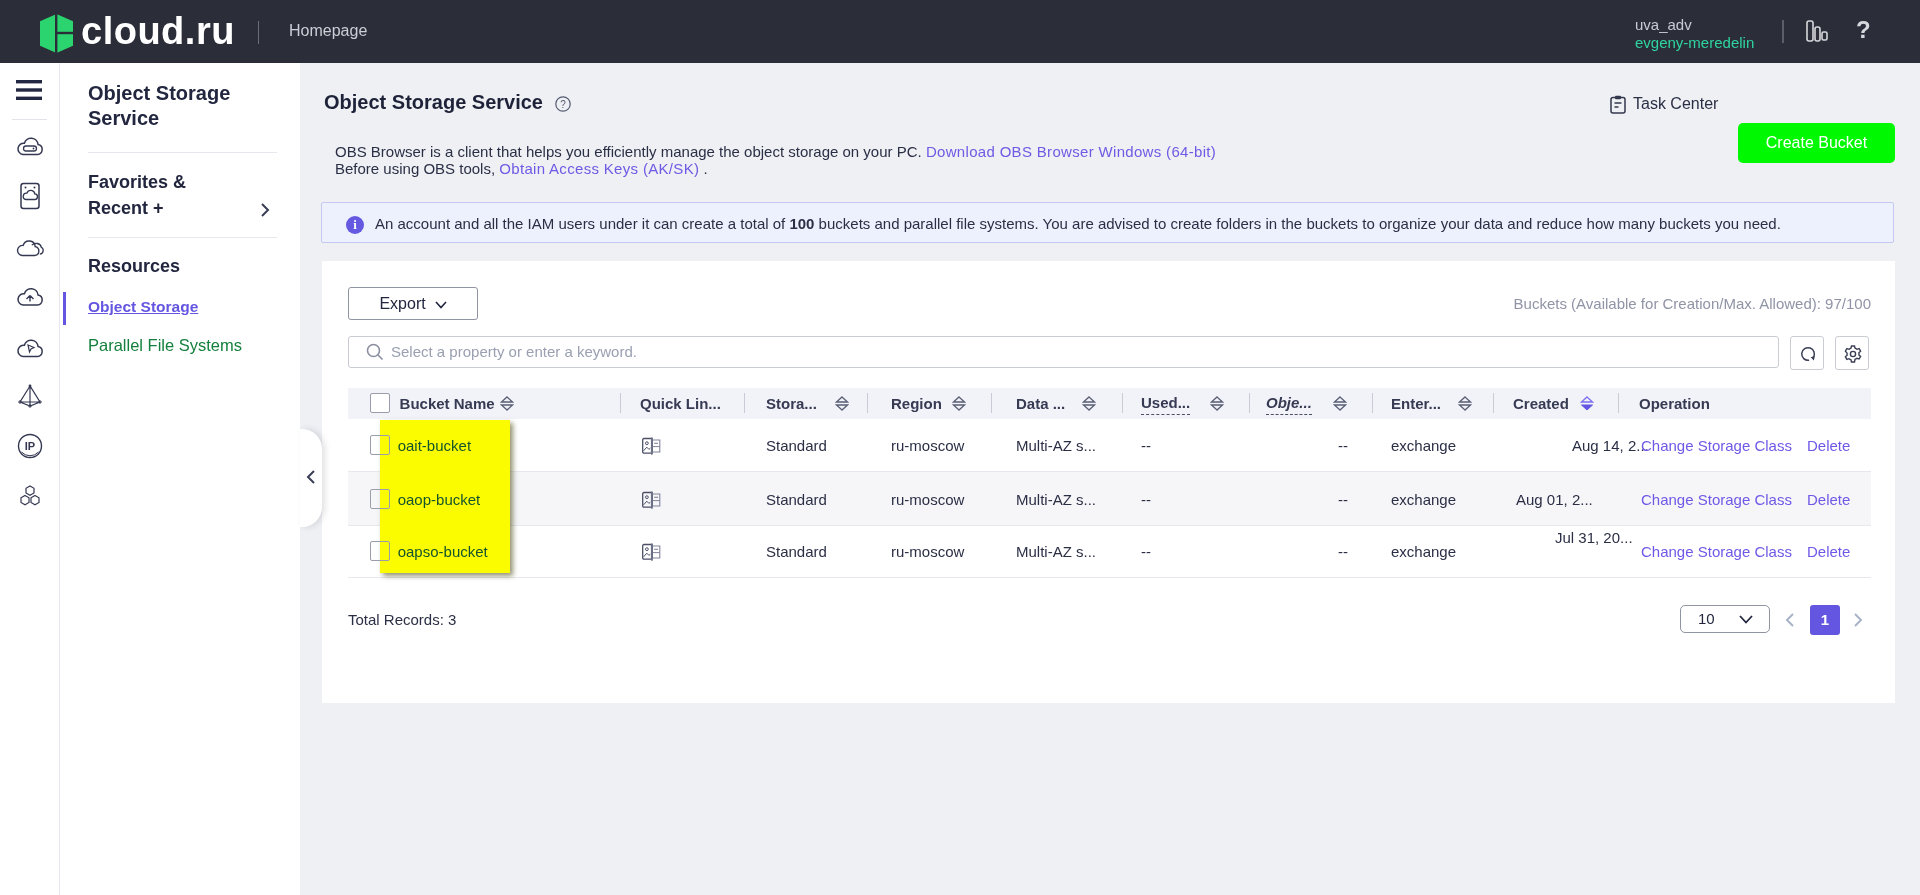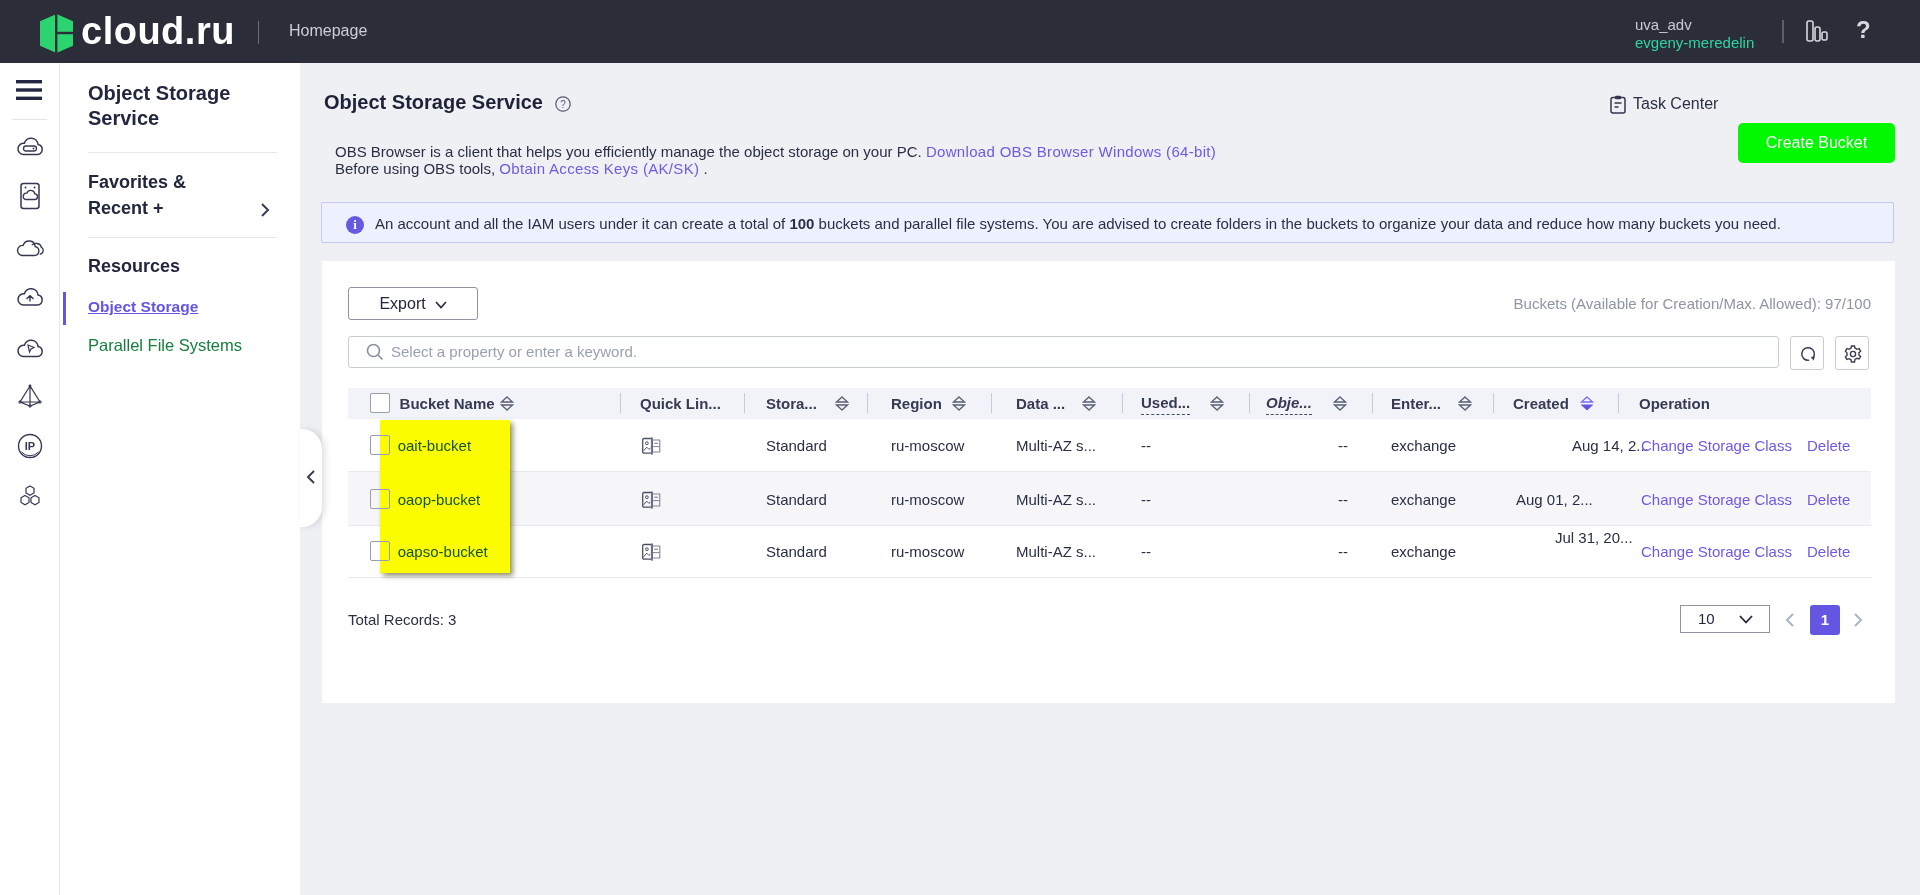--- a/index.html
+++ b/index.html
@@ -60,21 +60,21 @@
   #thead { position:absolute; left:26px; top:127px; width:1523px; height:31px; background:#f2f3f9; }
   .th { position:absolute; top:0; height:31px; line-height:31px; font-size:15px; font-weight:bold; color:#363a52; white-space:nowrap; }
   .coldiv { position:absolute; top:5px; width:1px; height:20px; background:#c9cbd6; }
   .row { position:absolute; left:26px; width:1523px; height:53px; }
   .rsep { position:absolute; left:26px; width:1523px; height:1px; background:#e7e7ee; }
   .cell { position:absolute; font-size:15px; color:#2b2f45; white-space:nowrap; }
   .purple { color:#14532d; }
   .cbox { position:absolute; width:20px; height:20px; border:1px solid #9a9eab; border-radius:2px; background:transparent; }
   #yellow { position:absolute; left:57.5px; top:158.5px; width:130px; height:153px; background:#fcfc00; box-shadow:3px 3px 5px rgba(60,60,0,0.55); }
   #totrec { position:absolute; left:26px; top:350px; font-size:15px; color:#2b2f45; }
-  #pagesel { position:absolute; left:1358px; top:344px; width:90px; height:28px; border:1px solid #8f94a0; border-radius:0; background:#fff; }
+  #pagesel { position:absolute; left:1358px; top:344px; width:90px; height:28px; border:1px solid #8f94a0; border-radius:5px; background:#fff; }
   #pagesel span { position:absolute; left:17px; top:4px; font-size:15px; color:#22263e; }
   #pg1 { position:absolute; left:1488px; top:344px; width:30px; height:30px; background:#6456e0; border-radius:3px; color:#fff; font-size:15px; font-weight:bold; text-align:center; line-height:30px; }
   .sorticon { position:absolute; top:8px; }
   .qlicon { position:absolute; }
   .th.dashed { border-bottom:1px dashed #4a4e62; height:24px; line-height:24px; margin-top:3px; }
   .purple2 { color:#7058e6; }
 </style>
 </head>
 <body>
 

